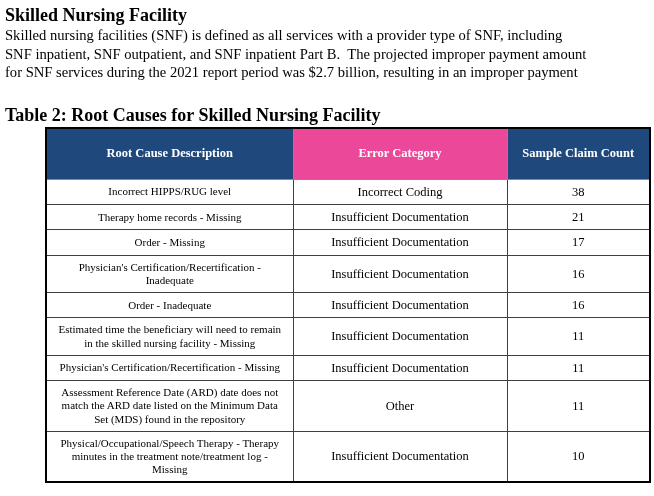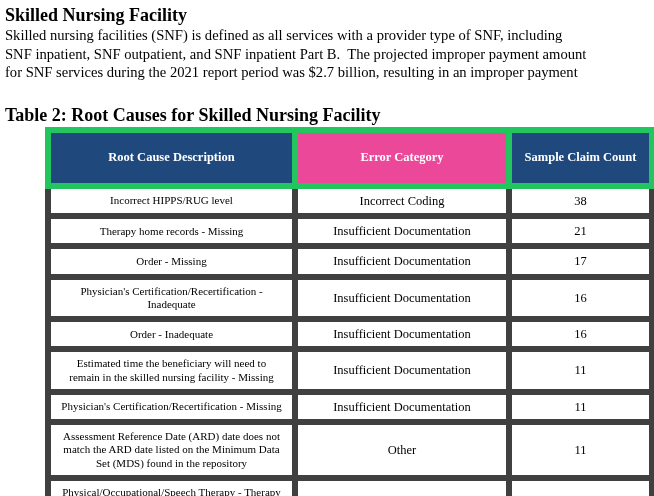--- a/index.html
+++ b/index.html
@@ -45,25 +45,25 @@
     margin-left: 40px;
     border: 2px solid #000000;
   }
   table.root-causes th {
     color: #ffffff;
     font-weight: bold;
     font-size: 12.5px;
     line-height: 1.1;
     text-align: center;
     vertical-align: middle;
-    border: 6px solid #22c55e;
+    border: 1px solid #22c55e;
     padding: 18px 6px;
   }
   table.root-causes td {
-    border: 6px solid #404040;
+    border: 1px solid #404040;
     text-align: center;
     vertical-align: middle;
     font-size: 12.5px;
     line-height: 1.15;
     padding: 5px 6px;
   }
   table.root-causes td.desc-cell {
     font-size: 11px;
     line-height: 1.2;
     padding: 5px 10px;

